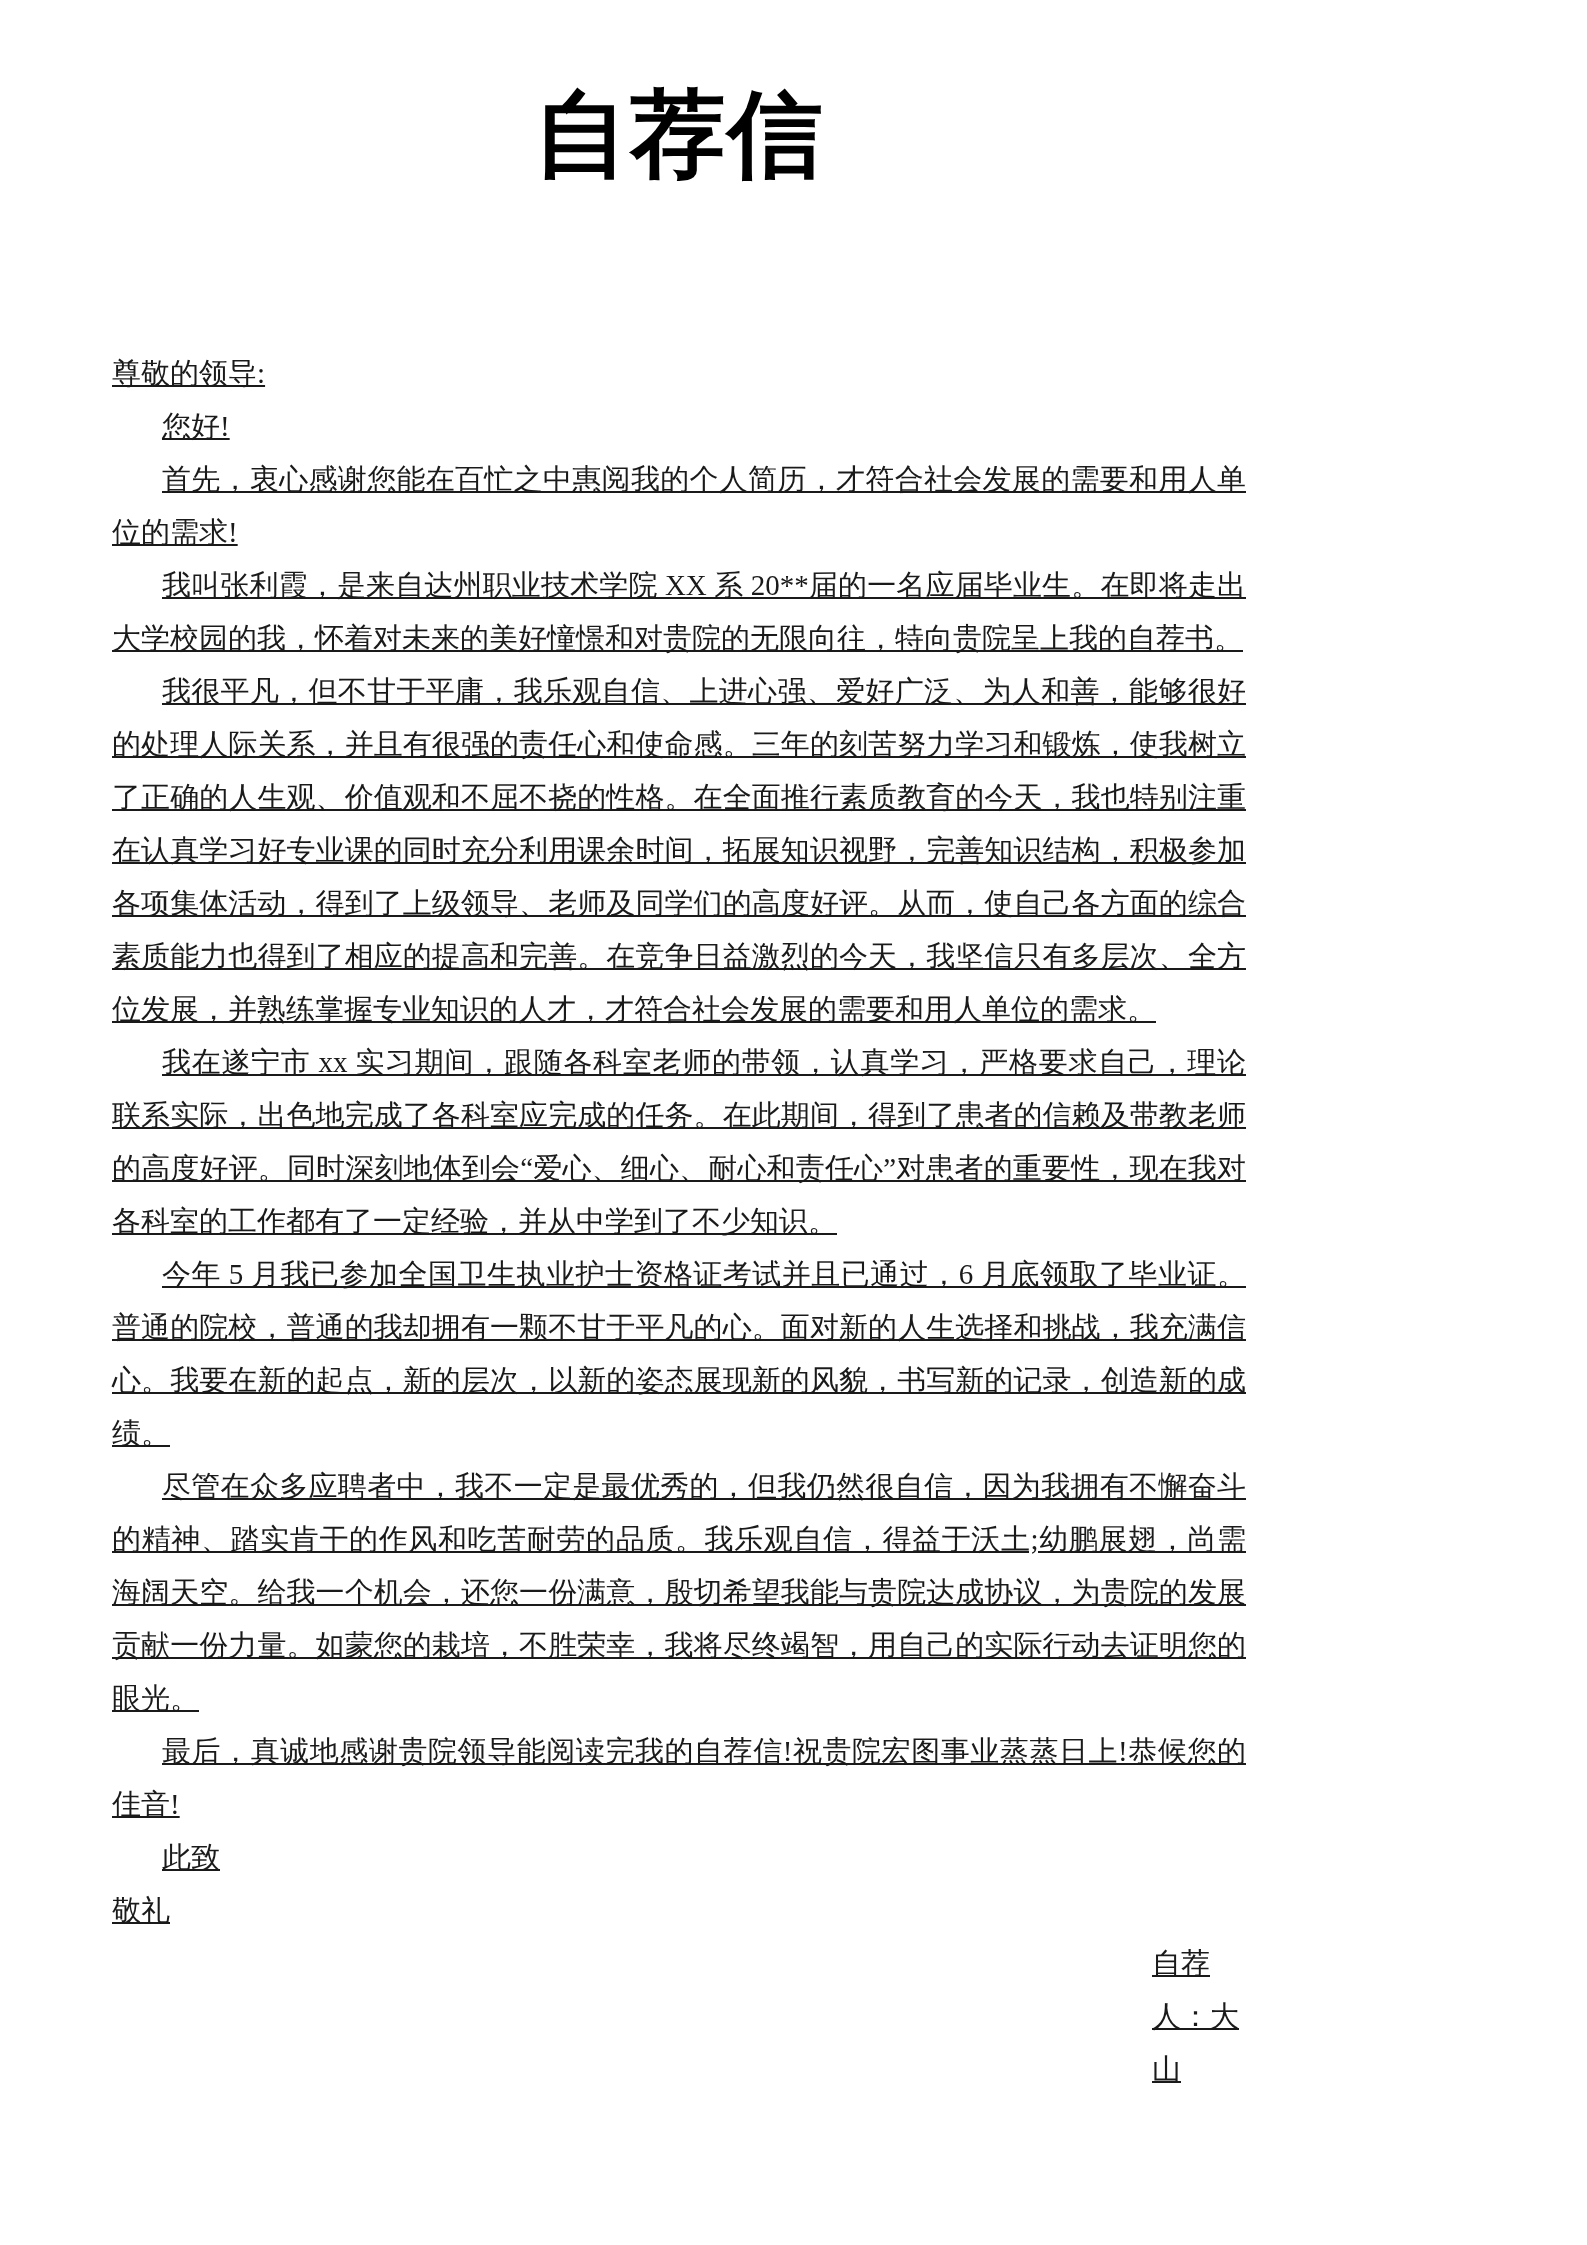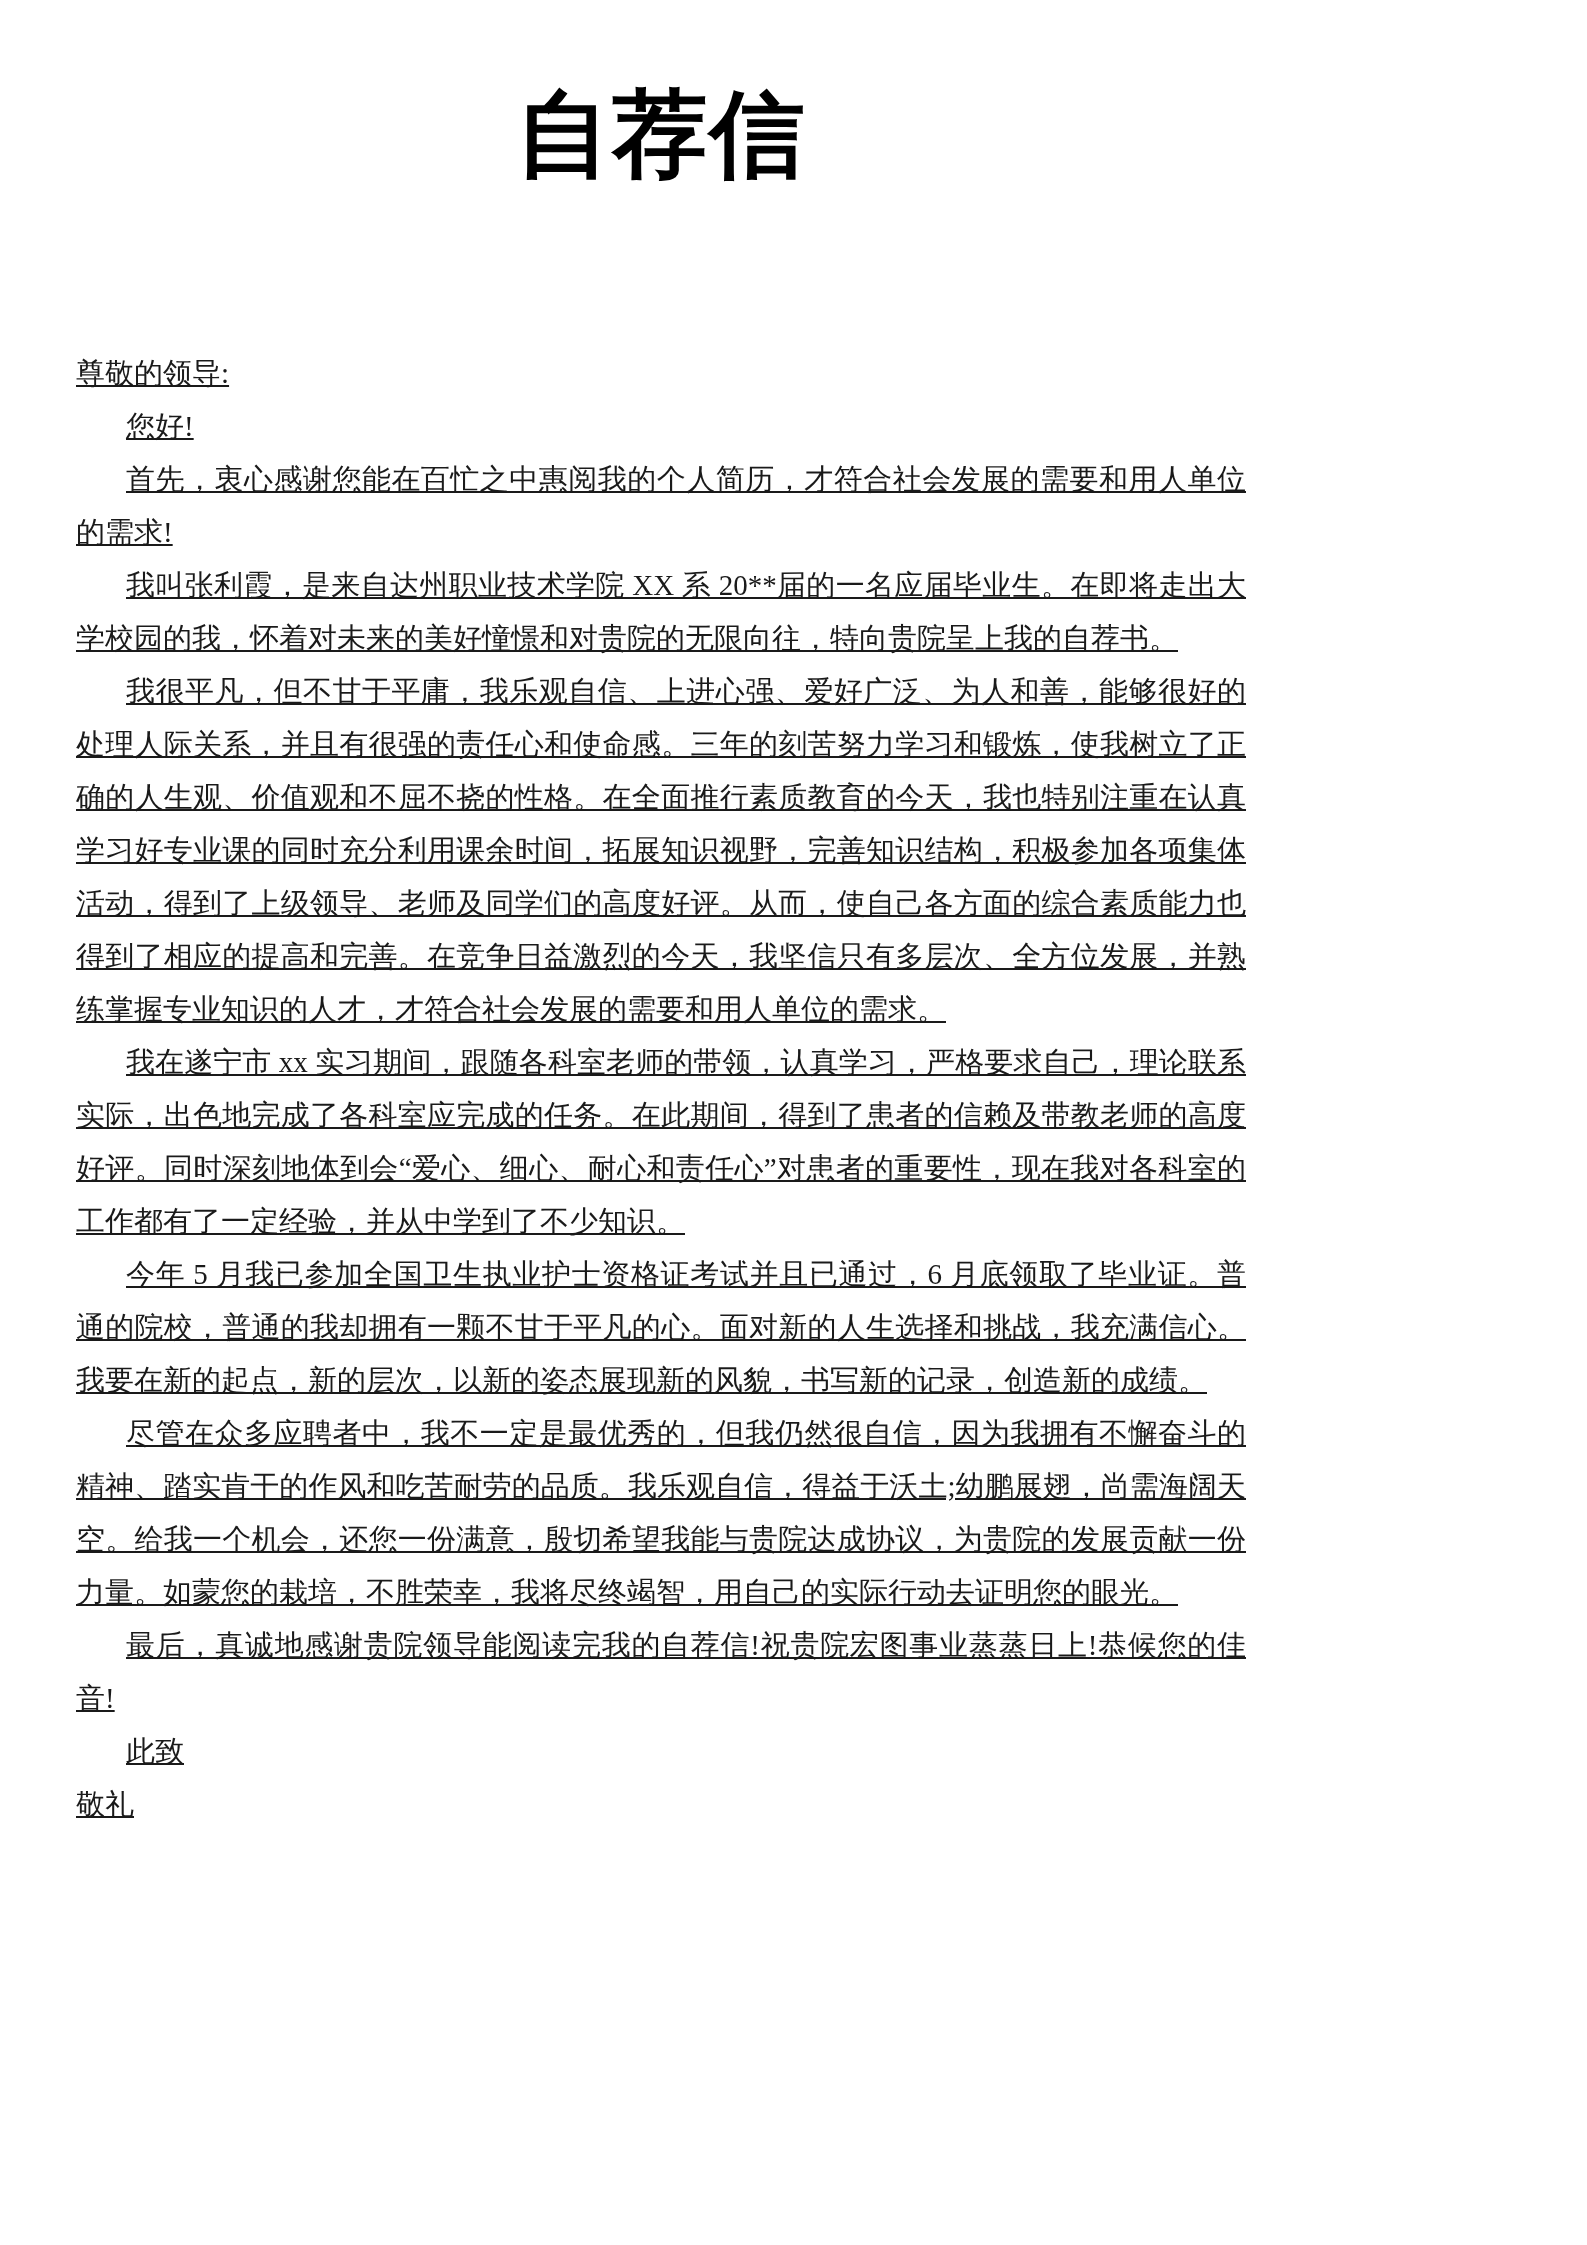--- a/index.html
+++ b/index.html
@@ -6,21 +6,21 @@
     margin: 0;
     padding: 0;
     background: #ffffff;
   }
   .page {
     position: relative;
     width: 1358px;
     height: 2245px;
     background: #ffffff;
     box-sizing: border-box;
-    padding: 76px 112px 0 76px;
+    padding: 76px 112px 0 112px;
     font-family: "Liberation Serif", "DejaVu Serif", serif;
     color: #1a1a1a;
     overflow: hidden;
   }
   .title {
     margin: 0;
     text-align: center;
     font-size: 95px;
     line-height: 1.25;
     font-weight: 700;
@@ -77,17 +77,18 @@
 
     <p class="para">尽管在众多应聘者中，我不一定是最优秀的，但我仍然很自信，因为我拥有不懈奋斗的精神、踏实肯干的作风和吃苦耐劳的品质。我乐观自信，得益于沃土;幼鹏展翅，尚需海阔天空。给我一个机会，还您一份满意，殷切希望我能与贵院达成协议，为贵院的发展贡献一份力量。如蒙您的栽培，不胜荣幸，我将尽终竭智，用自己的实际行动去证明您的眼光。</p>
 
     <p class="para">最后，真诚地感谢贵院领导能阅读完我的自荐信!祝贵院宏图事业蒸蒸日上!恭候您的佳音!</p>
 
     <p class="indent">此致</p>
 
     <p class="no-indent">敬礼</p>
 
     <div class="signature">
+      <p class="no-indent">自荐人：大山</p>
     </div>
 
   </div>
 
 </div>
 
 </body></html>

